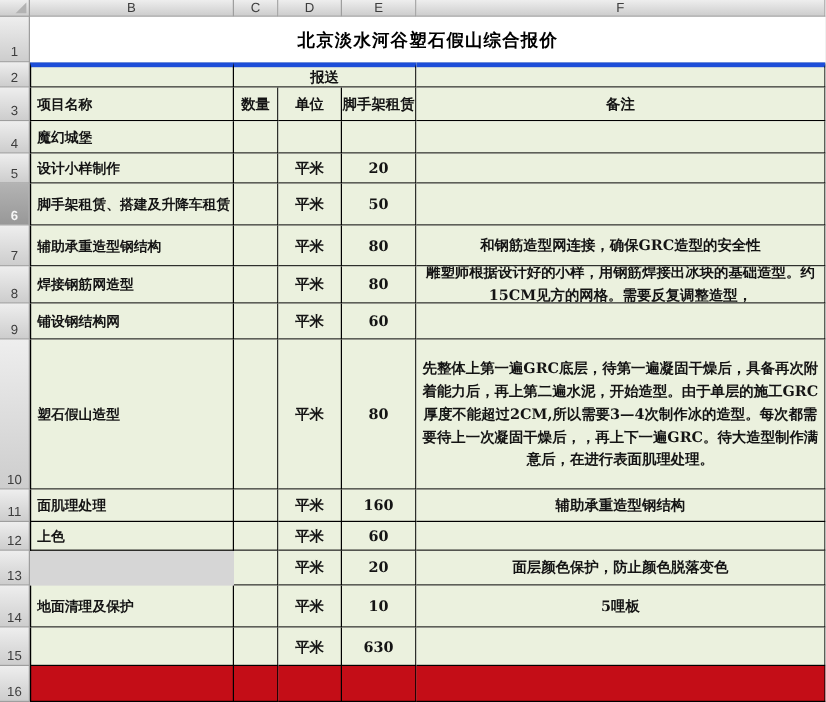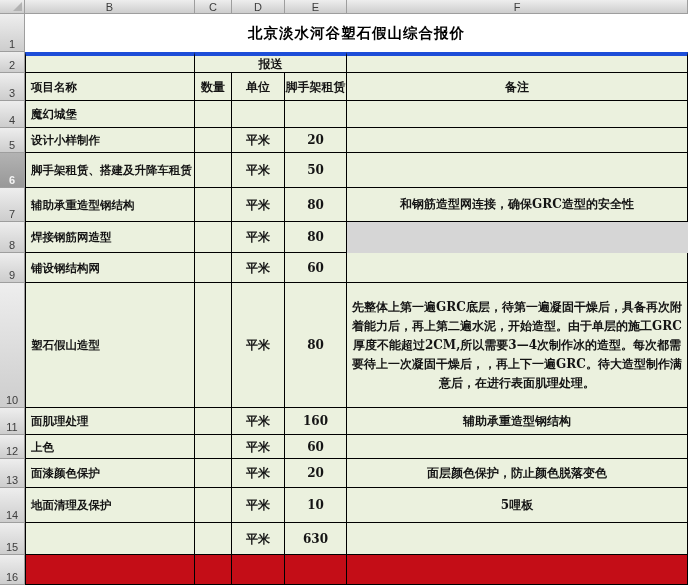--- a/index.html
+++ b/index.html
@@ -95,20 +95,21 @@
   <div class="cell left bl" style="grid-area:8/2">辅助承重造型钢结构</div>
   <div class="cell" style="grid-area:8/3"></div>
   <div class="cell" style="grid-area:8/4">平米</div>
   <div class="cell" style="grid-area:8/5">80</div>
   <div class="cell note" style="grid-area:8/6">和钢筋造型网连接，确保GRC造型的安全性</div>
 
   <div class="cell left bl" style="grid-area:9/2">焊接钢筋网造型</div>
   <div class="cell" style="grid-area:9/3"></div>
   <div class="cell" style="grid-area:9/4">平米</div>
   <div class="cell" style="grid-area:9/5">80</div>
+  <div class="cell note" style="grid-area:9/6">雕塑师根据设计好的小样，用钢筋焊接出冰块的基础造型。约15CM见方的网格。需要反复调整造型，</div>
 
   <div class="cell left bl" style="grid-area:10/2">铺设钢结构网</div>
   <div class="cell" style="grid-area:10/3"></div>
   <div class="cell" style="grid-area:10/4">平米</div>
   <div class="cell" style="grid-area:10/5">60</div>
   <div class="cell note" style="grid-area:10/6"></div>
 
   <div class="cell left bl" style="grid-area:11/2">塑石假山造型</div>
   <div class="cell" style="grid-area:11/3"></div>
   <div class="cell" style="grid-area:11/4">平米</div>
@@ -120,21 +121,20 @@
   <div class="cell" style="grid-area:12/4">平米</div>
   <div class="cell" style="grid-area:12/5">160</div>
   <div class="cell note" style="grid-area:12/6">辅助承重造型钢结构</div>
 
   <div class="cell left bl" style="grid-area:13/2">上色</div>
   <div class="cell" style="grid-area:13/3"></div>
   <div class="cell" style="grid-area:13/4">平米</div>
   <div class="cell" style="grid-area:13/5">60</div>
   <div class="cell note" style="grid-area:13/6"></div>
 
-  <div class="cell left bl" style="grid-area:14/2">面漆颜色保护</div>
   <div class="cell" style="grid-area:14/3"></div>
   <div class="cell" style="grid-area:14/4">平米</div>
   <div class="cell" style="grid-area:14/5">20</div>
   <div class="cell note" style="grid-area:14/6">面层颜色保护，防止颜色脱落变色</div>
 
   <div class="cell left bl" style="grid-area:15/2">地面清理及保护</div>
   <div class="cell" style="grid-area:15/3"></div>
   <div class="cell" style="grid-area:15/4">平米</div>
   <div class="cell" style="grid-area:15/5">10</div>
   <div class="cell note" style="grid-area:15/6">5哩板</div>

